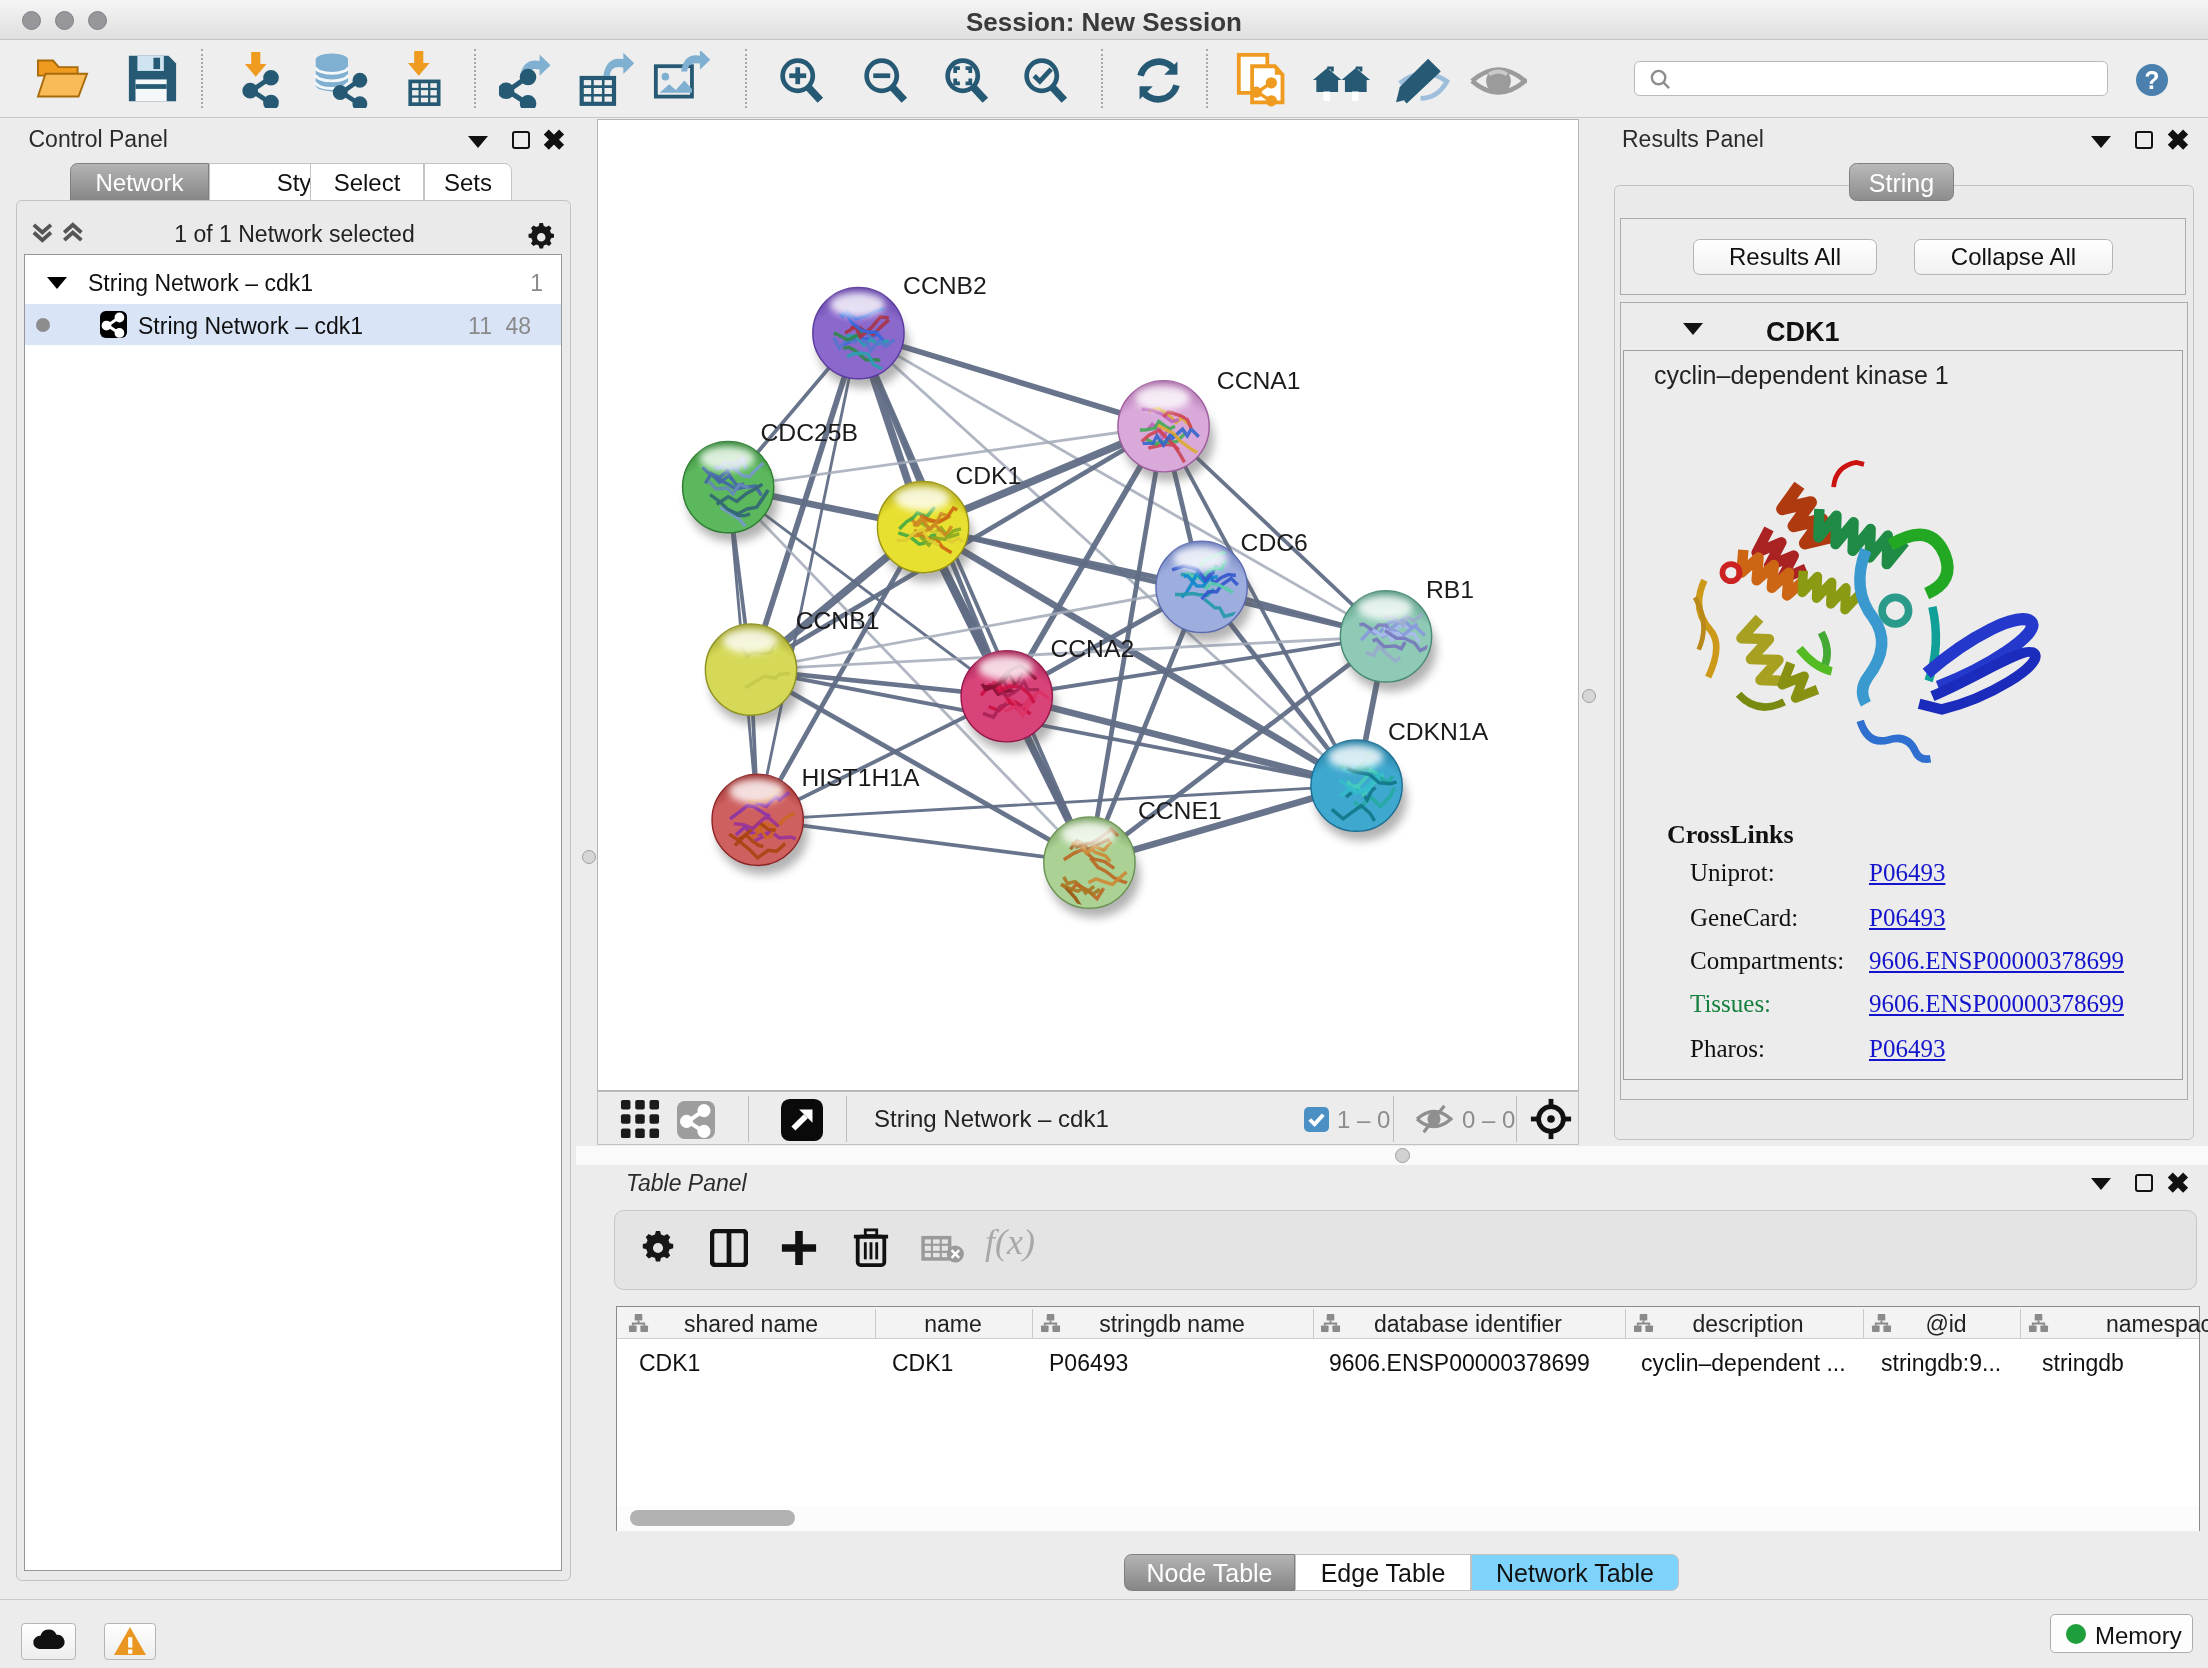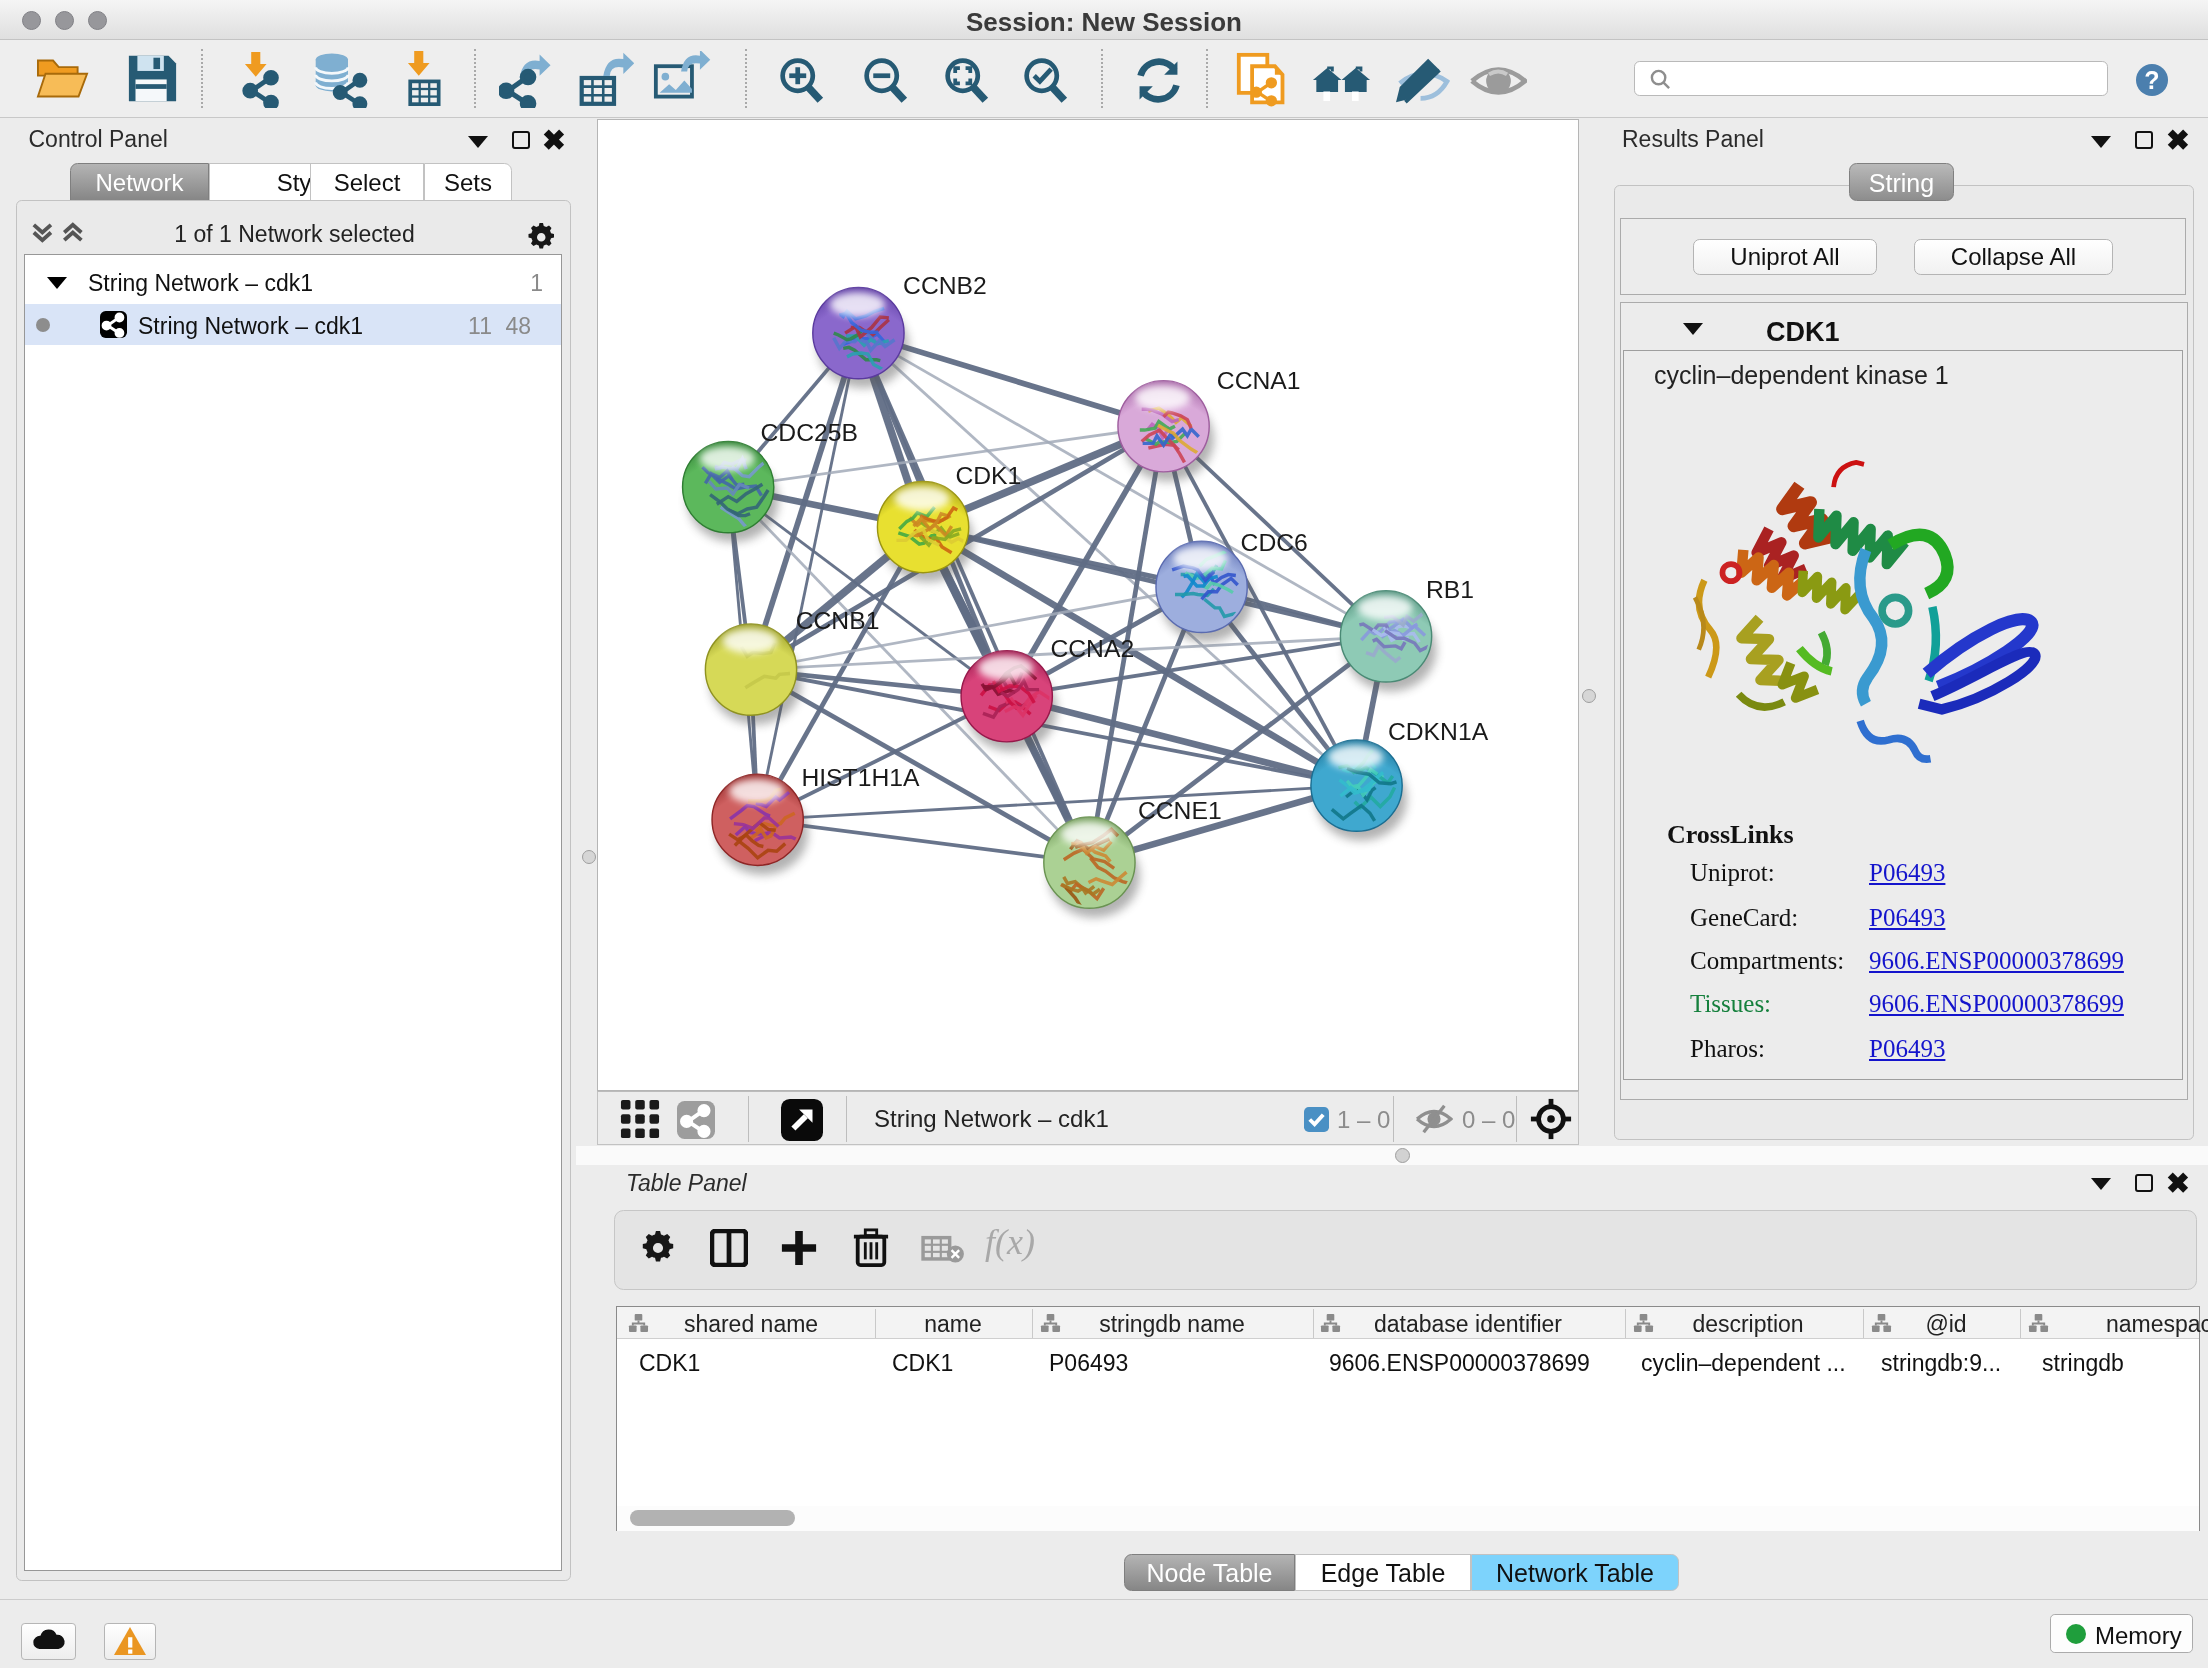--- a/index.html
+++ b/index.html
@@ -581,21 +581,21 @@
   </svg>
 <div class="abs" style="left:576px;top:1146px;width:1632px;height:19px;background:#fafafa;"></div>
 <div class="abs" style="left:1395px;top:1148px;width:15px;height:15px;border-radius:50%;background:#d2d2d2;border:1px solid #9e9e9e;"></div>
 <div class="abs phead" style="left:1622px;top:126px;">Results Panel</div>
 <div class="abs tri" style="left:2091px;top:136px;"></div>
 <div class="abs sqico" style="left:2135px;top:131px;"></div>
 <div class="abs xico" style="left:2166px;top:128px;">✖</div>
 <div class="abs gbox" style="left:1614px;top:185px;width:580px;height:955px;border-radius:5.7px;"></div>
 <div class="abs" style="left:1849px;top:163px;width:105px;height:38px;line-height:38px;border-radius:7.6px;background:linear-gradient(#b9b9b9,#8d8d8d);border:1px solid #808080;color:#fff;font-size:25px;text-align:center;">String</div>
 <div class="abs" style="left:1620px;top:218px;width:566px;height:77px;background:#ececec;border:1px solid #ababab;"></div>
-<div class="abs btn" style="left:1693px;top:239px;width:184px;height:36px;line-height:34px;">Uniprot All</div>
+<div class="abs btn" style="left:1693px;top:239px;width:184px;height:36px;line-height:34px;">Results All</div>
 <div class="abs btn" style="left:1914px;top:239px;width:199px;height:36px;line-height:34px;">Collapse All</div>
 <div class="abs" style="left:1620px;top:302px;width:568px;height:798px;background:#ececec;border:1px solid #ababab;"></div>
 <div class="abs tri" style="left:1683px;top:323px;"></div>
 <div class="abs" style="left:1766px;top:317px;font-size:27px;font-weight:bold;color:#111;">CDK1</div>
 <div class="abs" style="left:1623px;top:350px;width:560px;height:730px;background:#ececec;border:1px solid #9e9e9e;"></div>
 <div class="abs" style="left:1654px;top:361px;font-size:25px;color:#222;">cyclin–dependent kinase 1</div>
 <svg class="abs" style="left:1693px;top:447px;" width="361" height="333" viewBox="0 0 380 350">
     <path d="M148 42 q2 -22 24 -26 l8 2" fill="none" stroke="#cc1111" stroke-width="5"></path>
     <path d="M112 40 L94 65 L124 58 L106 83 L136 76 L118 101 L148 94" fill="none" stroke="#b03a10" stroke-width="13" stroke-linejoin="round"></path>
     <path d="M80 86 L67 111 L93 100 L80 125 L106 114 L93 139 L119 128" fill="none" stroke="#aa2222" stroke-width="11" stroke-linejoin="round"></path>

